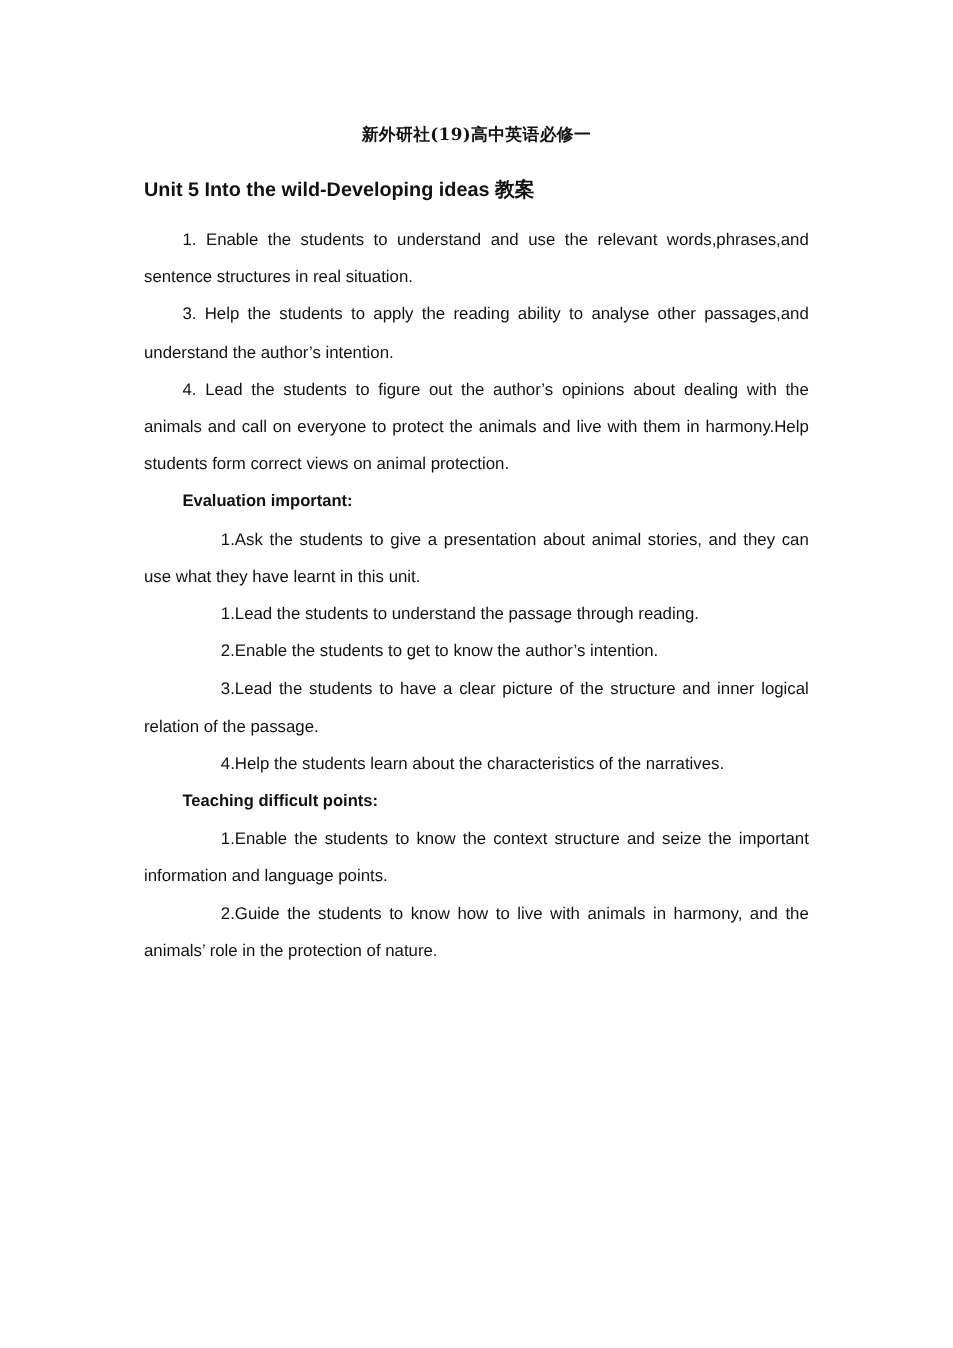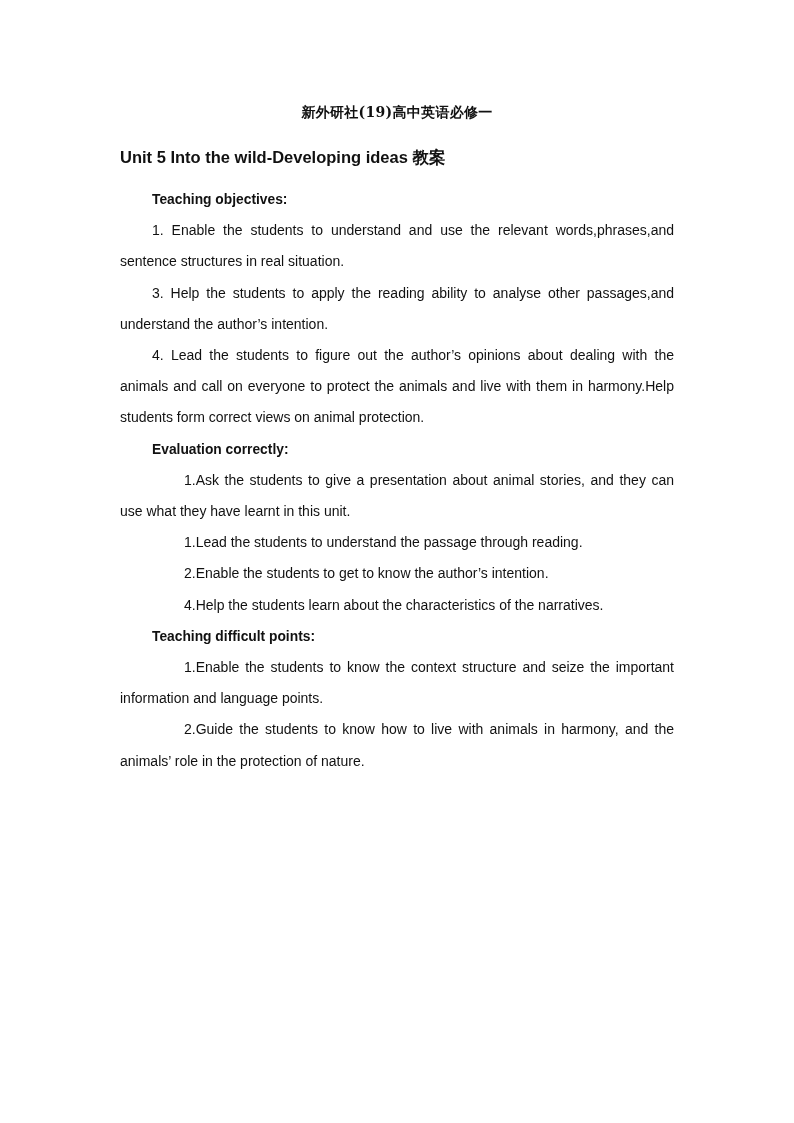--- a/index.html
+++ b/index.html
@@ -17,29 +17,29 @@
   </style>
 </head>
 <body>
 
 <div class="page">
   <div class="title-cn">新外研社(19)高中英语必修一</div>
   <div class="title-en">Unit 5 Into the wild-Developing ideas 教案</div>
 
   <div class="body">
 
-    <div class="heading">Teaching objectives:</div>
     <p class="para"><span>1.</span> <span>Enable the students to understand and use the relevant words,phrases,and sentence structures in real situation.</span></p>
     <p class="para"><span>3.</span> <span>Help the students to apply the reading ability to analyse other passages,and understand the author’s intention.</span></p>
     <p class="para"><span>4.</span> <span>Lead the students to figure out the author’s opinions about dealing with the animals and call on everyone to protect the animals and live with them in harmony.Help students form correct views on animal protection.</span></p>
 
-    <div class="heading">Evaluation correctly:</div>
+    <div class="heading">Evaluation important:</div>
     <p class="para"><span class="num">1.</span><span>Ask the students to give a presentation about animal stories, and they can use what they have learnt in this unit.</span></p>
 
     <p class="para"><span class="num">1.</span><span>Lead the students to understand the passage through reading.</span></p>
     <p class="para"><span class="num">2.</span><span>Enable the students to get to know the author’s intention.</span></p>
+    <p class="para"><span class="num">3.</span><span>Lead the students to have a clear picture of the structure and inner logical relation of the passage.</span></p>
     <p class="para"><span class="num">4.</span><span>Help the students learn about the characteristics of the narratives.</span></p>
 
     <div class="heading">Teaching difficult points:</div>
     <p class="para"><span class="num">1.</span><span>Enable the students to know the context structure and seize the important information and language points.</span></p>
     <p class="para"><span class="num">2.</span><span>Guide the students to know how to live with animals in harmony, and the animals’ role in the protection of nature.</span></p>
   </div>
 </div>
 
 </body></html>

